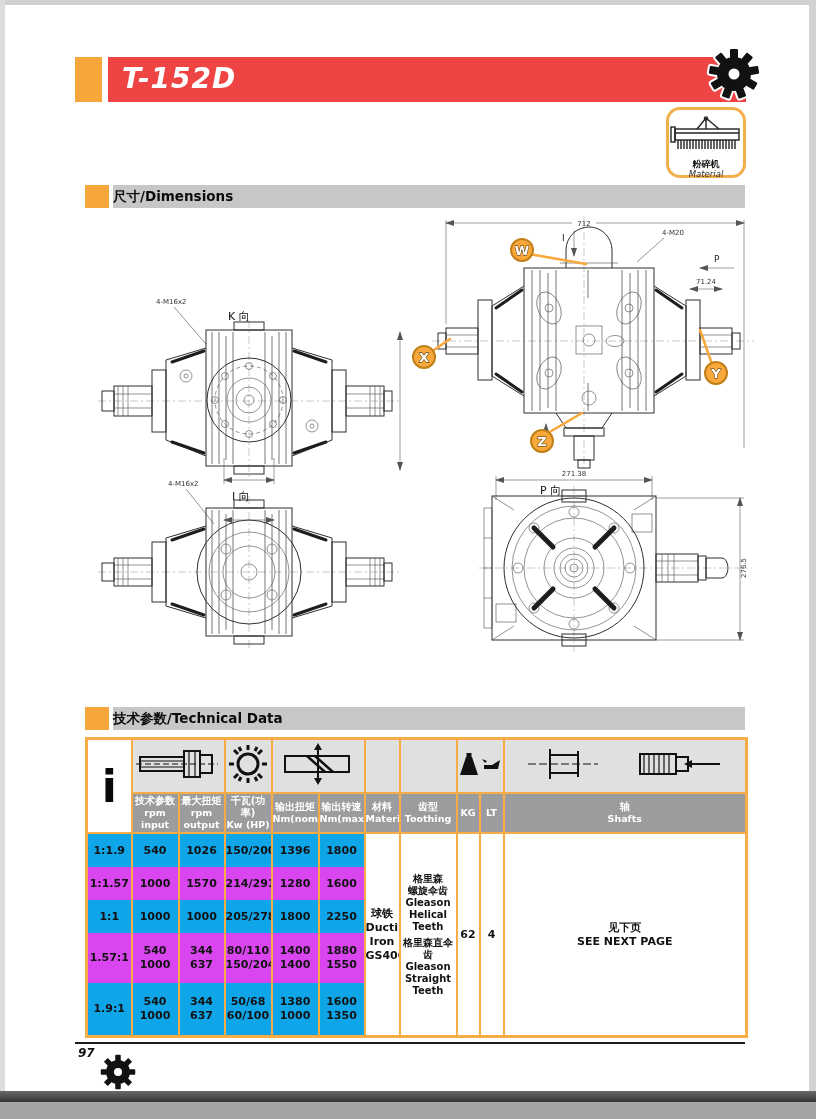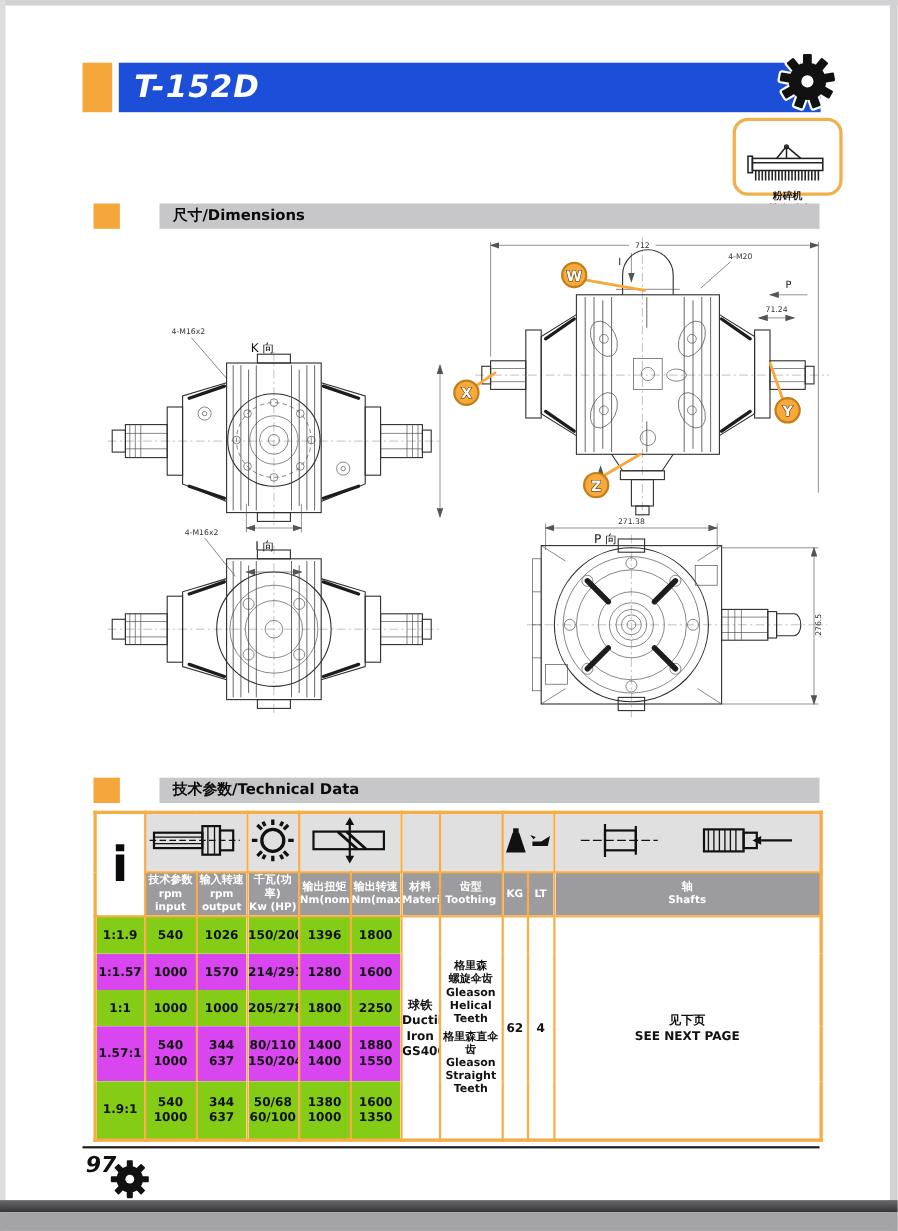--- a/index.html
+++ b/index.html
@@ -9,40 +9,40 @@
   }
   
   .edge-top{position:absolute;left:0;top:0;width:816px;height:5px;background:#d2d2d4;}
   .edge-left{position:absolute;left:0;top:0;width:5px;height:1119px;background:#dcdcde;}
   .edge-right{position:absolute;right:0;top:0;width:7px;height:1119px;background:#d2d2d4;}
   .edge-bottom-dark{position:absolute;left:0;top:1091px;width:816px;height:11px;background:linear-gradient(#6a6a6c,#343436);}
   .edge-bottom-gray{position:absolute;left:0;top:1102px;width:816px;height:17px;background:#a4a4a6;}
 
   
   .hdr-sq{position:absolute;left:75px;top:57px;width:27px;height:45px;background:#F5A73C;}
-  .hdr-bar{position:absolute;left:108px;top:57px;width:638px;height:45px;background:#1d4ed8;}
+  .hdr-bar{position:absolute;left:108px;top:57px;width:638px;height:45px;background:#ef4444;}
   .hdr-title{
     position:absolute;left:14px;top:5px;font-size:28px;font-weight:bold;font-style:italic;
     color:#ffffff;letter-spacing:1px;
   }
   .hdr-gear{position:absolute;left:694px;top:48px;width:72px;height:60px;overflow:hidden;}
 
   
   .cat-badge{
-    position:absolute;left:666px;top:107px;width:100px;height:71px;background:#fff;
-    border:3px solid #F2B04D;border-radius:14px;text-align:center;box-sizing:border-box;padding-top:20px;
+    position:absolute;left:666px;top:107px;width:80px;height:71px;background:#fff;
+    border:3px solid #F2B04D;border-radius:14px;text-align:center;box-sizing:border-box;padding-top:5px;
   }
   .cat-zh{font-size:9px;font-weight:bold;line-height:10px;}
   .cat-en{font-size:8.5px;font-style:italic;color:#2e2e2e;line-height:10px;}
 
   
   .sect{position:absolute;left:85px;width:660px;height:23px;}
   .sect-sq{position:absolute;left:0;top:0;width:24px;height:23px;background:#F5A73C;}
   .sect-bar{position:absolute;left:28px;top:0;right:0;bottom:0;background:#C7C7C9;
-    font-size:13.5px;font-weight:bold;line-height:23px;padding-left:12px;color:#0b0b0b;margin-left:32px;}
+    font-size:13.5px;font-weight:bold;line-height:23px;color:#0b0b0b;}
   .sect-dim{top:185px;}
   .sect-tech{top:707px;}
 
   
   .drawing{position:absolute;left:94px;top:208px;width:660px;height:460px;}
   .ol{fill:none;stroke:#2e2e2e;stroke-width:1;}
   .tl{fill:none;stroke:#4a4a4a;stroke-width:.6;}
   .fin{fill:none;stroke:#3c3c3c;stroke-width:.7;}
   .cl{fill:none;stroke:#909090;stroke-width:.5;stroke-dasharray:8 3 2 3;}
   .dim{fill:none;stroke:#5a5a5a;stroke-width:.6;}
@@ -58,34 +58,34 @@
   .tblwrap{position:absolute;left:85px;top:737px;width:660px;}
   table{border-collapse:collapse;table-layout:fixed;width:660px;border:3px solid #F8AC45;}
   td{text-align:center;vertical-align:middle;padding:0;overflow:hidden;}
   .irow td{height:52px;background:#E0E0E1;border:2px solid #F8AC45;}
   .icell{background:#ffffff !important;font-size:44px;font-weight:bold;color:#0a0a0a;}
   .lrow td{height:38px;background:#9C9C9E;border:2px solid #F8AC45;color:#fff;font-weight:bold;}
   .zh{font-size:10px;line-height:12px;}
   .en{font-size:9.5px;line-height:12px;}
   .br td{border-left:2px solid #F8AC45;border-right:2px solid #F8AC45;border-top:none;border-bottom:none;
          font-size:11px;font-weight:bold;line-height:14px;}
-  .odd td{background:#84cc16;}
+  .odd td{background:#0ea5e9;}
   .even td{background:#d946ef;}
   .r1 td,.r2 td,.r3 td{height:33px;}
   .r4 td{height:50px;}
   .r5 td{height:52px;}
   td.merged{background:#ffffff !important;}
   .pre{white-space:pre-line;}
   .matcell{font-size:9.5px;font-weight:bold;line-height:12px;text-align:center;}
   .tblock{font-size:10px;font-weight:bold;line-height:12px;margin:4px 0;}
   .shaftcell{font-size:12px;font-weight:bold;line-height:22px;}
 
   
   .foot-line{position:absolute;left:75px;top:1042px;width:670px;height:2px;background:#1c1c1c;}
-  .foot-num{position:absolute;left:78px;top:1046px;font-size:20px;font-weight:bold;font-style:italic;}
+  .foot-num{position:absolute;left:78px;top:1046px;font-size:12px;font-weight:bold;font-style:italic;}
   .foot-gear{position:absolute;left:96px;top:1050px;width:44px;height:40px;overflow:hidden;}
 </style>
 </head>
 <body>
 
 <div class="edge-top"></div>
 <div class="edge-left"></div>
 <div class="edge-right"></div>
 <div class="edge-bottom-dark"></div>
 <div class="edge-bottom-gray"></div>
@@ -470,21 +470,21 @@
         <path d="M172 15L164 19L172 23z" fill="#111"></path>
       </svg>
     </td>
   </tr>
   <tr class="lrow">
     <td>
       <div class="zh">技术参数</div>
             <div class="en">rpm input</div>
     </td>
     <td>
-      <div class="zh">输入转速</div>
+      <div class="zh">最大扭矩</div>
             <div class="en">rpm output</div>
     </td>
     <td>
       <div class="zh">千瓦(功率)</div>
             <div class="en">Kw (HP)</div>
     </td>
     <td>
       <div class="zh">输出扭矩</div>
             <div class="en">Nm(nom)</div>
     </td>

